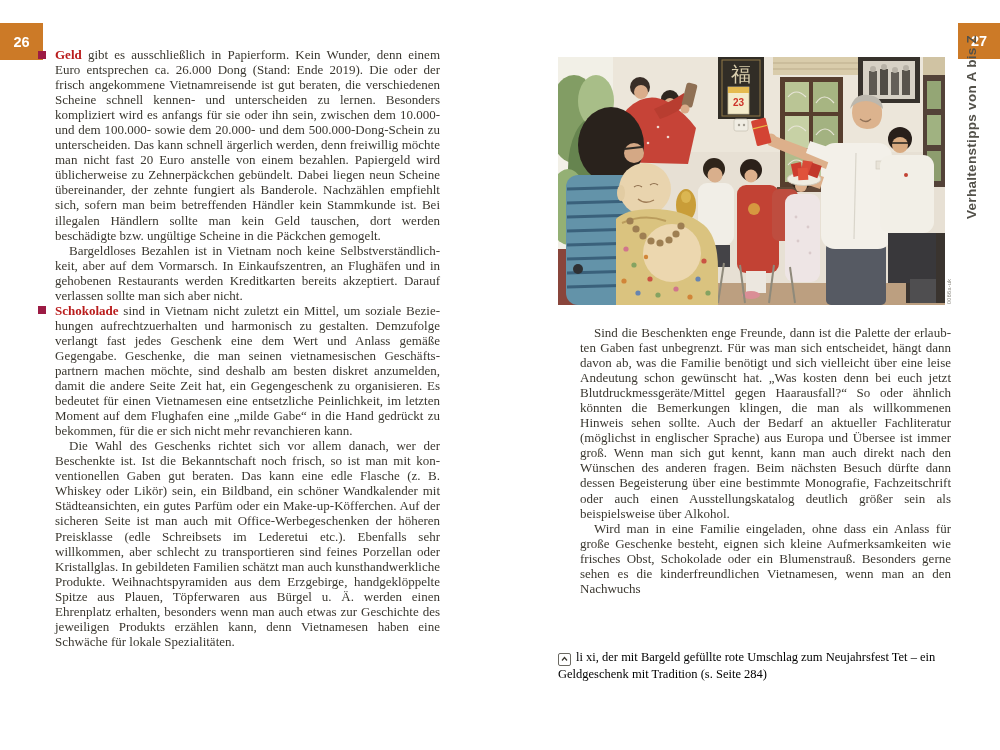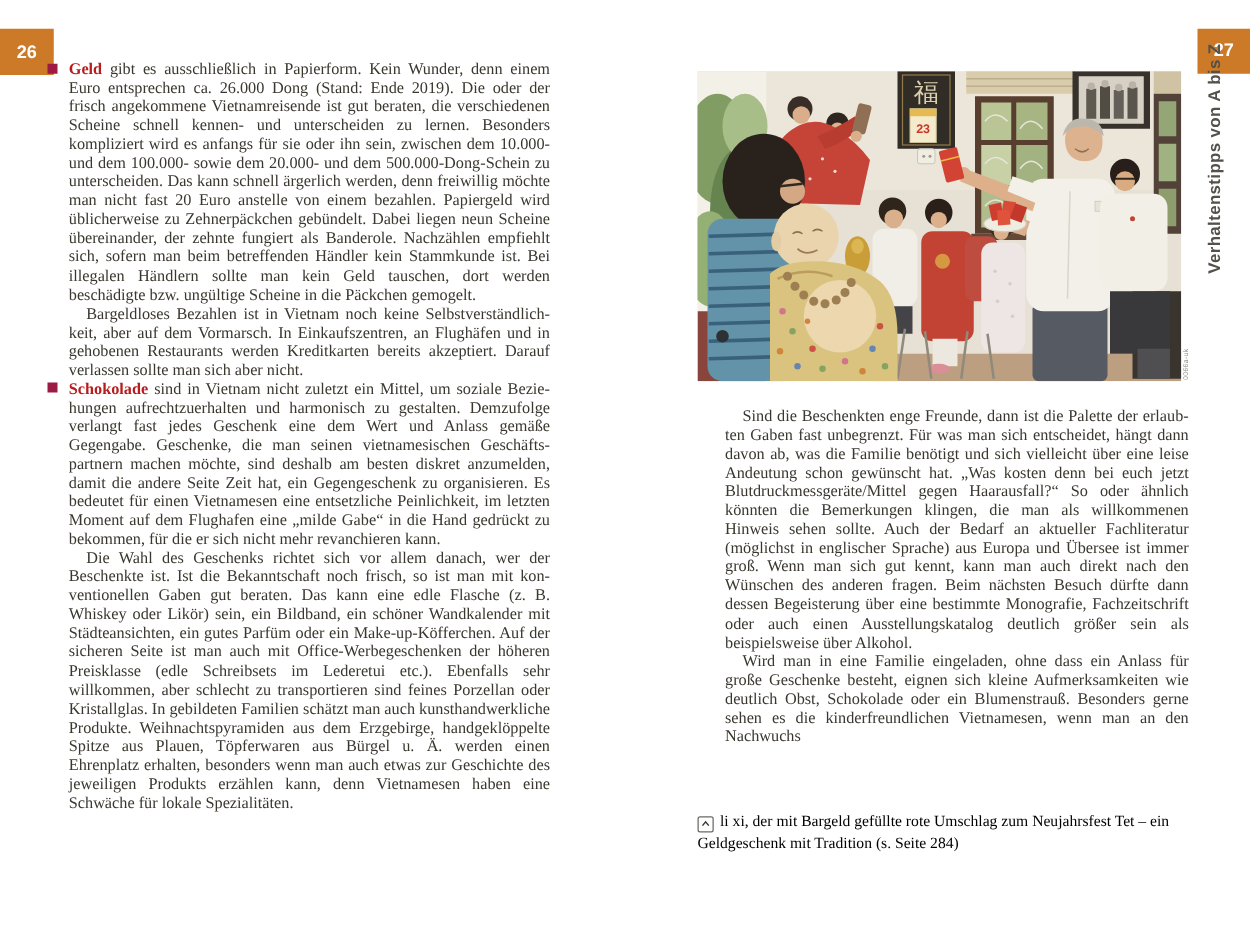--- a/index.html
+++ b/index.html
@@ -278,21 +278,21 @@
       </g>
 
       <rect x="0" y="0" width="387" height="248" fill="#f4dfc0" opacity="0.06"></rect>
     </svg>
   </div>
 
   <div class="credit">0066a-uk</div>
 
   <div class="col col-right">
     <p class="indent">Sind die Beschenkten enge Freunde, dann ist die Palette der erlaub­ten Gaben fast unbegrenzt. Für was man sich entscheidet, hängt dann davon ab, was die Familie benötigt und sich vielleicht über eine leise Andeutung schon gewünscht hat. „Was kosten denn bei euch jetzt Blutdruckmessgeräte/Mittel gegen Haarausfall?“ So oder ähnlich könn­ten die Bemerkungen klingen, die man als willkommenen Hinweis se­hen sollte. Auch der Bedarf an aktueller Fachliteratur (möglichst in eng­lischer Sprache) aus Europa und Übersee ist immer groß. Wenn man sich gut kennt, kann man auch direkt nach den Wünschen des anderen fragen. Beim nächsten Besuch dürfte dann dessen Begeisterung über eine bestimmte Monografie, Fachzeitschrift oder auch einen Ausstel­lungskatalog deutlich größer sein als beispielsweise über Alkohol.</p>
-    <p class="indent">Wird man in eine Familie eingeladen, ohne dass ein Anlass für große Geschenke besteht, eignen sich kleine Aufmerksamkeiten wie deutlich Obst, Schokolade oder ein Blumenstrauß. Besonders gerne sehen es die kinderfreundlichen Vietnamesen, wenn man an den Nachwuchs</p>
+    <p class="indent">Wird man in eine Familie eingeladen, ohne dass ein Anlass für große Geschenke besteht, eignen sich kleine Aufmerksamkeiten wie frisches Obst, Schokolade oder ein Blumenstrauß. Besonders gerne sehen es die kinderfreundlichen Vietnamesen, wenn man an den Nachwuchs</p>
   </div>
 
   <div class="caption">
     <span class="cap-icon"><svg width="7" height="6" viewBox="0 0 7 6">
           <polyline points="1,4.5 3.5,1.5 6,4.5" fill="none" stroke="#3a372f" stroke-width="1.2"></polyline>
         </svg></span><span>li xi, der mit Bargeld gefüllte rote Umschlag zum Neujahrsfest Tet – ein Geldgeschenk mit Tradition (s. Seite 284)</span>
   </div>
 
 </div>
 

